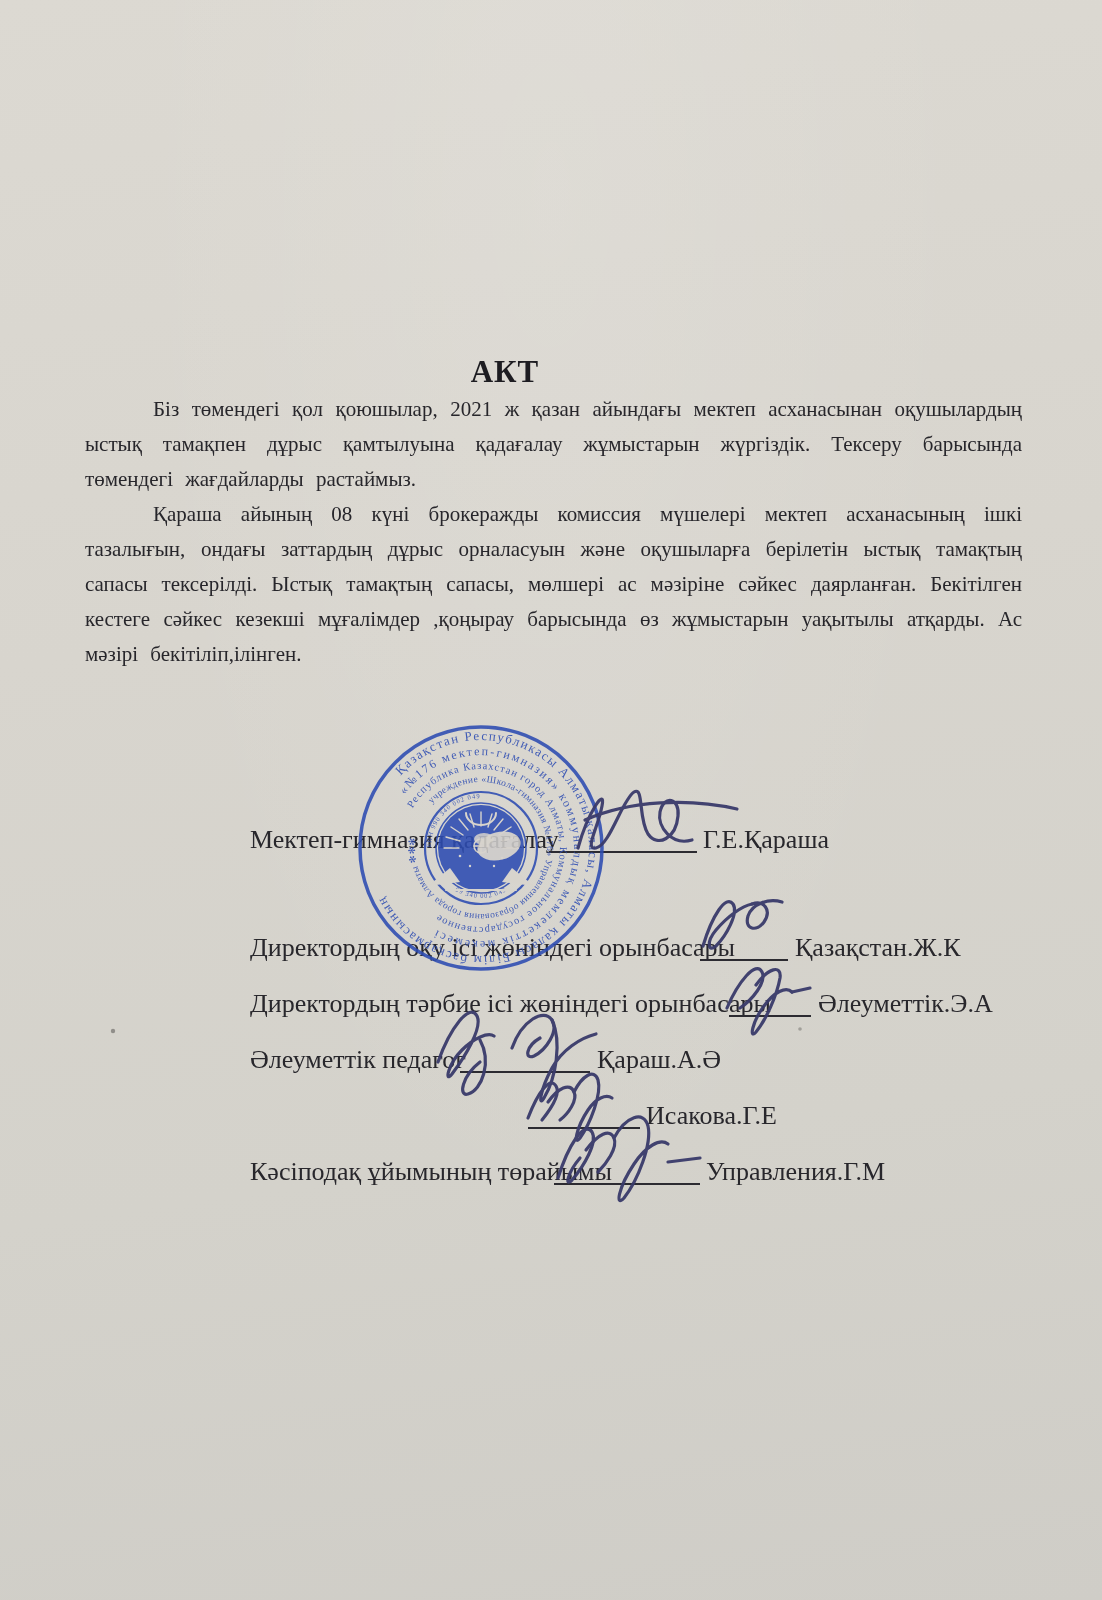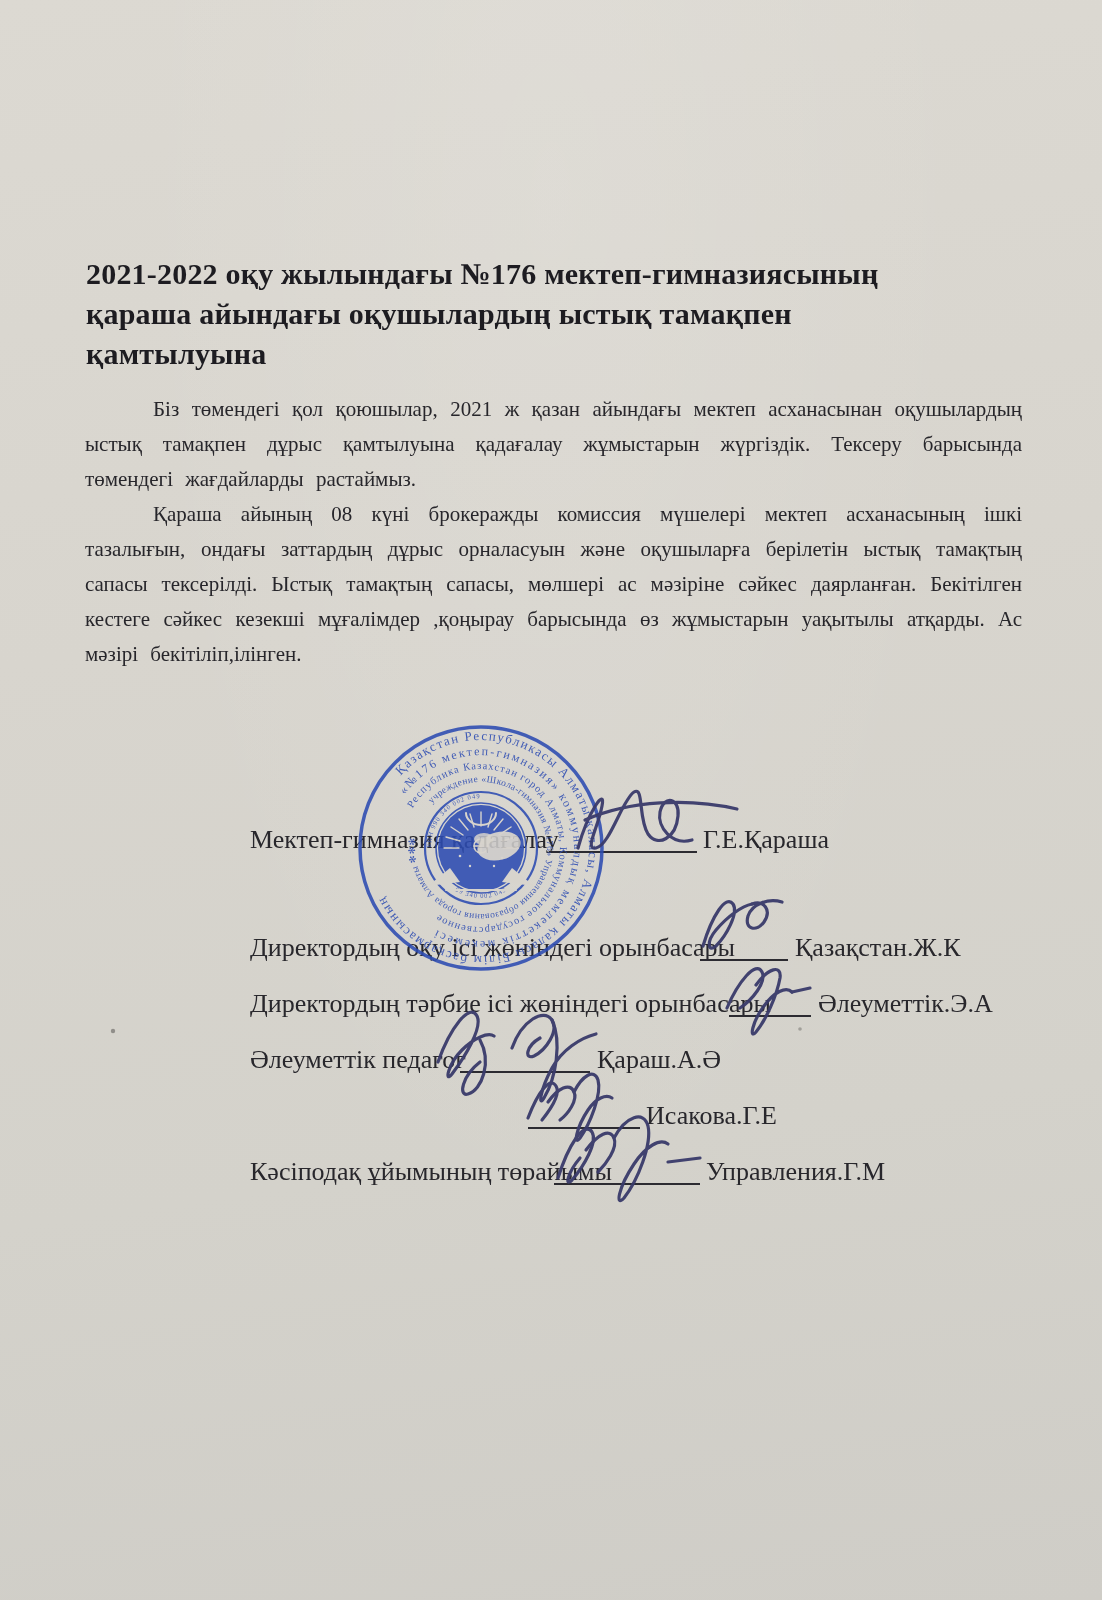--- a/index.html
+++ b/index.html
@@ -33,22 +33,22 @@
   .sig-line{
     position:absolute;height:0;border-top:2px solid #2c2b31;
   }
   .ink-overlay{position:absolute;left:0;top:0;pointer-events:none;}
 </style>
 </head>
 <body>
 
 <div class="page">
 
-  <div class="doc-title">2021-2022 оқу жылындағы  №176 мектеп-гимназиясының қараша айындағы оқушылардың ыстық тамақпен қамтылуына</div>
 
+  <div class="akt-heading">АКТ</div>
 
   <div class="body-text">
     <p>Біз төмендегі қол қоюшылар, 2021 ж қазан айындағы мектеп асханасынан оқушылардың ыстық тамақпен дұрыс қамтылуына қадағалау жұмыстарын жүргіздік. Тексеру барысында төмендегі жағдайларды растаймыз.</p>
     <p>Қараша айының 08 күні брокеражды комиссия мүшелері мектеп асханасының ішкі тазалығын, ондағы заттардың дұрыс орналасуын және оқушыларға берілетін ыстық тамақтың сапасы тексерілді. Ыстық тамақтың сапасы, мөлшері ас мәзіріне сәйкес даярланған. Бекітілген кестеге сәйкес кезекші мұғалімдер ,қоңырау барысында өз жұмыстарын уақытылы атқарды. Ас мәзірі бекітіліп,ілінген.</p>
   </div>
 
   <span class="sig-role" style="left:250px;top:824px">Мектеп-гимназия қадағалау</span>
   <span class="sig-line" style="left:549px;top:851px;width:148px"></span>
   <span class="sig-name" style="left:703px;top:824px">Г.Е.Қараша</span>
 

